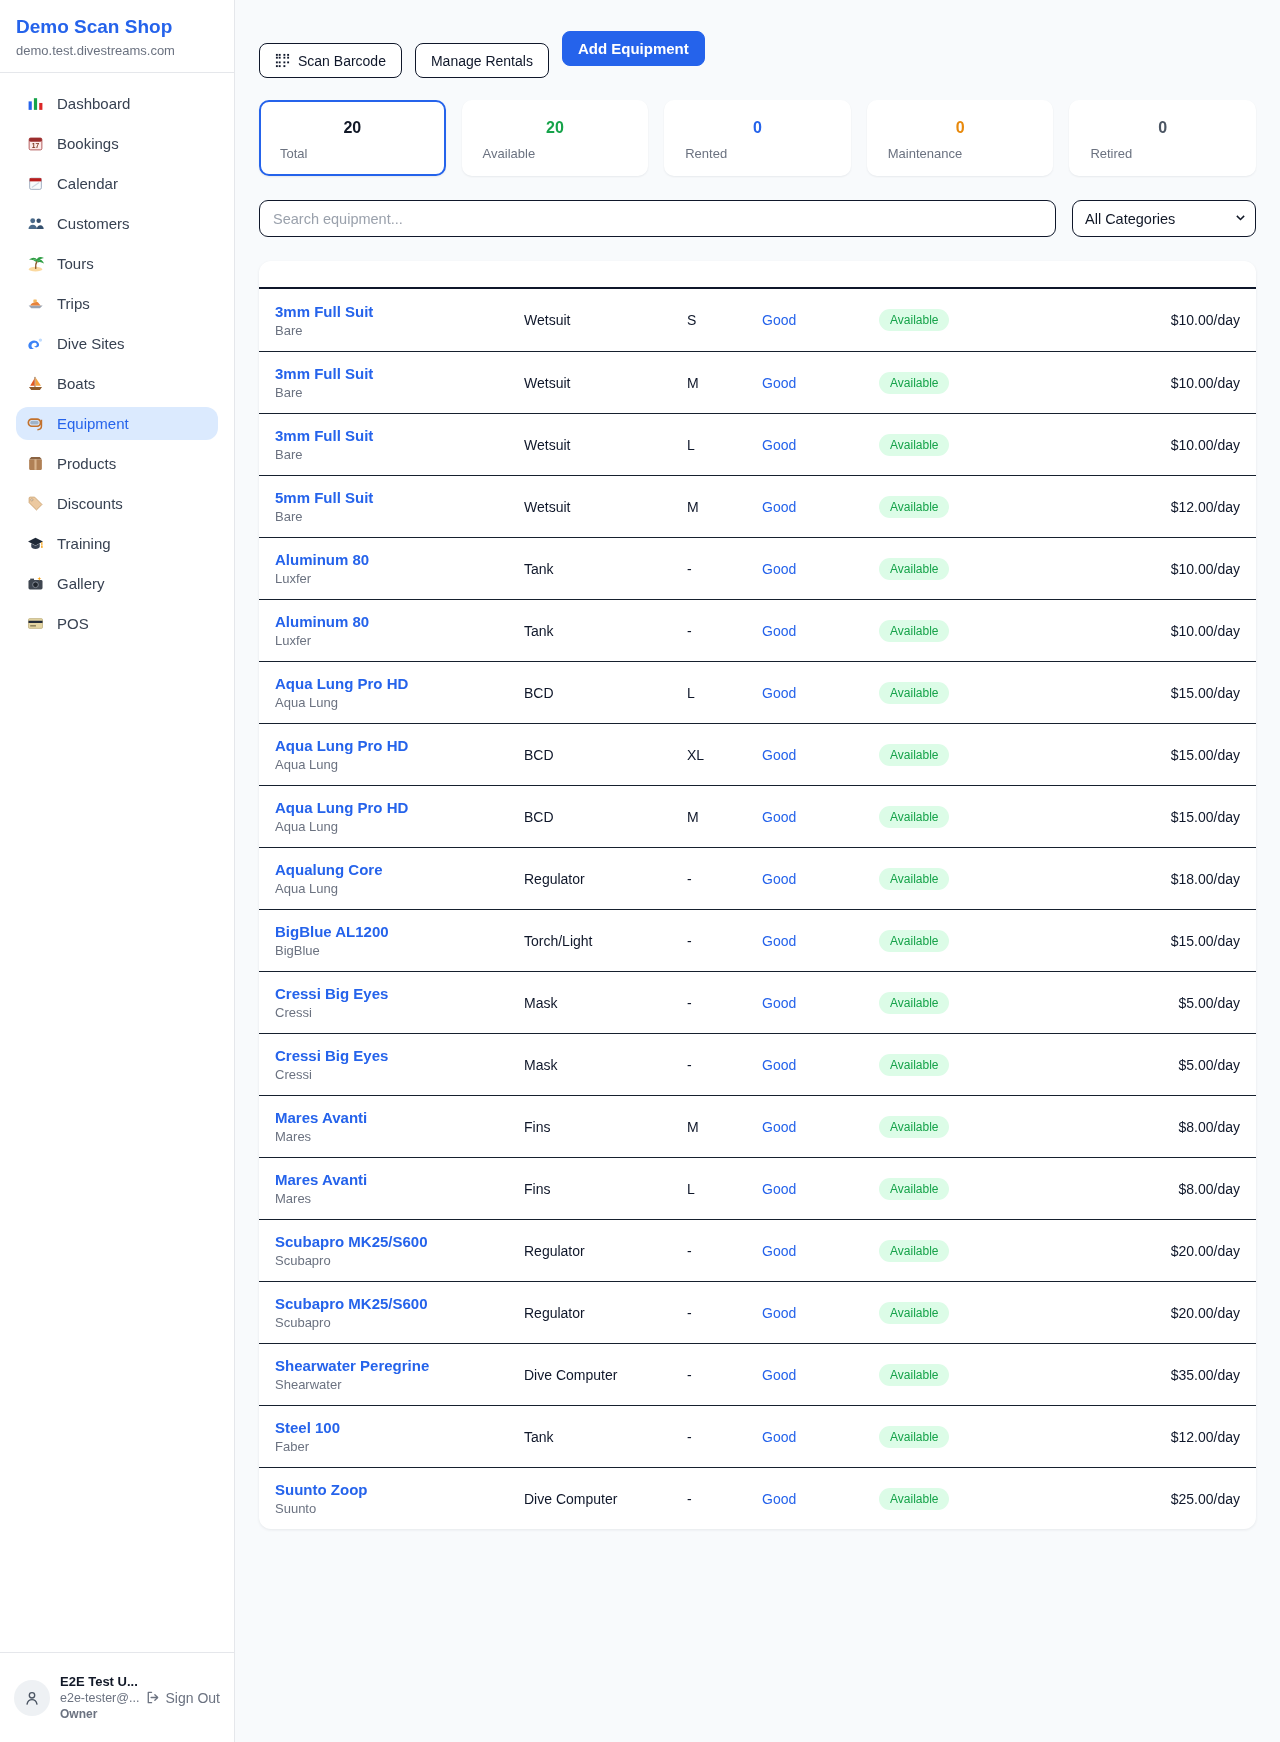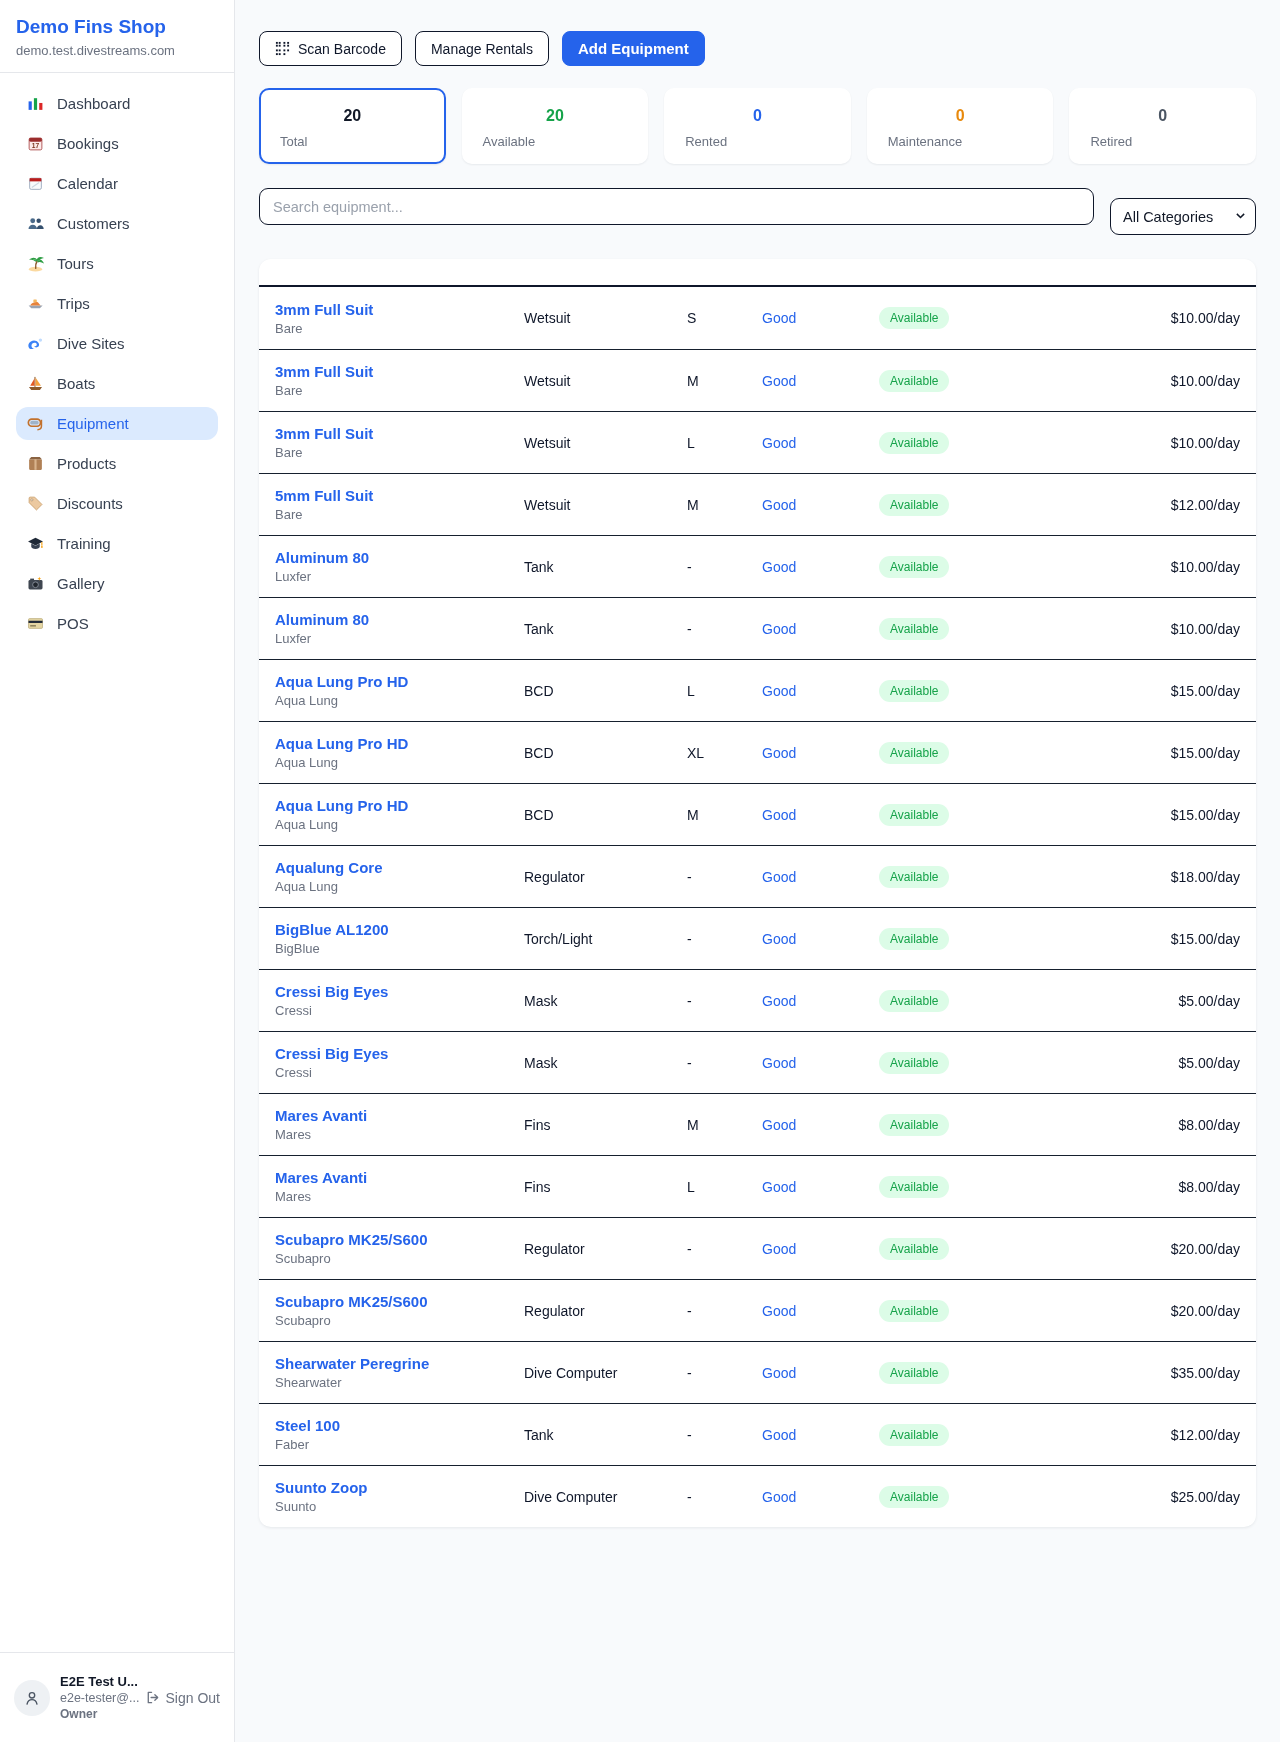--- a/index.html
+++ b/index.html
@@ -32,33 +32,33 @@
   .signout { display:flex; align-items:center; gap:6px; color:#6b7280; font-size:14px; white-space:nowrap; cursor:pointer; margin-left:-4px; }
   .signout svg { width:15px; height:15px; }
   
   .main { flex:1; padding:27px 24px 0; min-width:0; }
   .page-header { display:flex; justify-content:space-between; align-items:flex-start; }
   .page-title { font-size:26px; font-weight:800; color:#111827; margin:0; letter-spacing:-.3px; }
   .page-subtitle { font-size:14px; color:#6b7280; margin-top:6px; }
   .header-actions { display:flex; gap:13px; padding-top:4px; }
   .btn { border-radius:8px; font-size:14px; padding:0 15px; height:35px; display:flex; gap:8px; align-items:center; cursor:pointer; white-space:nowrap; }
   .btn svg { width:15px; height:15px; }
-  .btn-outline { background:#fff; border:1px solid #0f172a; color:#0f172a; }
+  .btn-outline { background:#fff; border:1px solid #0f172a; color:#0f172a;margin-top:12px; }
   .btn-primary { background:#2563eb; border:1px solid #2563eb; color:#fff; font-weight:600; font-size:15px; }
   
   .stats-row { display:flex; gap:16px; margin-top:22px; }
   .stat-card { flex:1; background:#fff; border:2px solid transparent; border-radius:10px; padding:13px 19px; box-shadow:0 1px 2px rgba(16,24,40,.07); cursor:pointer; }
   .stat-card.selected { border-color:#2563eb; }
   .stat-value { font-size:16px; font-weight:700; line-height:26px;text-align:center; }
   .stat-label { font-size:13px; color:#6b7280; margin-top:5px; }
   
   .filters-row { display:flex; gap:16px; margin-top:24px; }
   .search-input { flex:1; border:1px solid #0f172a; border-radius:9px; padding:0 13px; font-size:14.5px; background:#fff; height:37px; color:#111827; outline:none; font-family:inherit; }
   .search-input::placeholder { color:#9aa1ac; }
-  .select-wrap { position:relative; width:146px; flex:none;margin-top:10px; }
+  .select-wrap { position:relative; width:184px; flex:none; }
   .category-select { width:100%; height:37px; border:1px solid #0f172a; border-radius:9px; background:#fff; font-size:14.5px; padding:0 28px 0 12px; appearance:none; -webkit-appearance:none; color:#111827; font-family:inherit; cursor:pointer; }
   .chevron { position:absolute; right:9px; top:11px; pointer-events:none; width:13px; height:13px; }
   
   .table-card { margin:24px 0 0; background:#fff; border-radius:12px; box-shadow:0 1px 3px rgba(16,24,40,.08); overflow:hidden; }
   .grid-row { display:grid; grid-template-columns:249px 163px 75px 117px 200px 1fr; align-items:center; padding:0 16px; }
   .thead { border-bottom:2px solid #0f172a; }
   .th { font-size:13.5px; font-weight:700; color:#0f172a; padding:14px 0 12px; }
   .th.right { text-align:right; }
   .trow { height:62px; cursor:default; }
   .trow + .trow { border-top:1px solid #16202e; }
@@ -67,21 +67,21 @@
   .cell { font-size:14px; color:#0f172a; }
   .cond { color:#2563eb; }
   .badge { display:inline-block; background:#dcfce7; color:#16a34a; font-size:12px; padding:4px 11px; border-radius:999px; }
   .cell-rental { text-align:right; font-size:14px; color:#0f172a; }
 </style>
 </head>
 <body>
 
 <aside class="sidebar">
   <div class="brand-block">
-    <h1 class="brand">Demo Fins Shop</h1>
+    <h1 class="brand">Demo Scan Shop</h1>
     <div class="domain">demo.test.divestreams.com</div>
   </div>
   <nav class="nav">
       <div class="nav-item">
     <span class="nav-icon">
           <svg viewBox="0 0 16 16">
             <rect x="1.5" y="6" width="3" height="8" fill="#2563eb"></rect>
             <rect x="6.5" y="3" width="3" height="11" fill="#16a34a"></rect>
             <rect x="11.5" y="7.5" width="3" height="6.5" fill="#dc2626"></rect>
           </svg>

